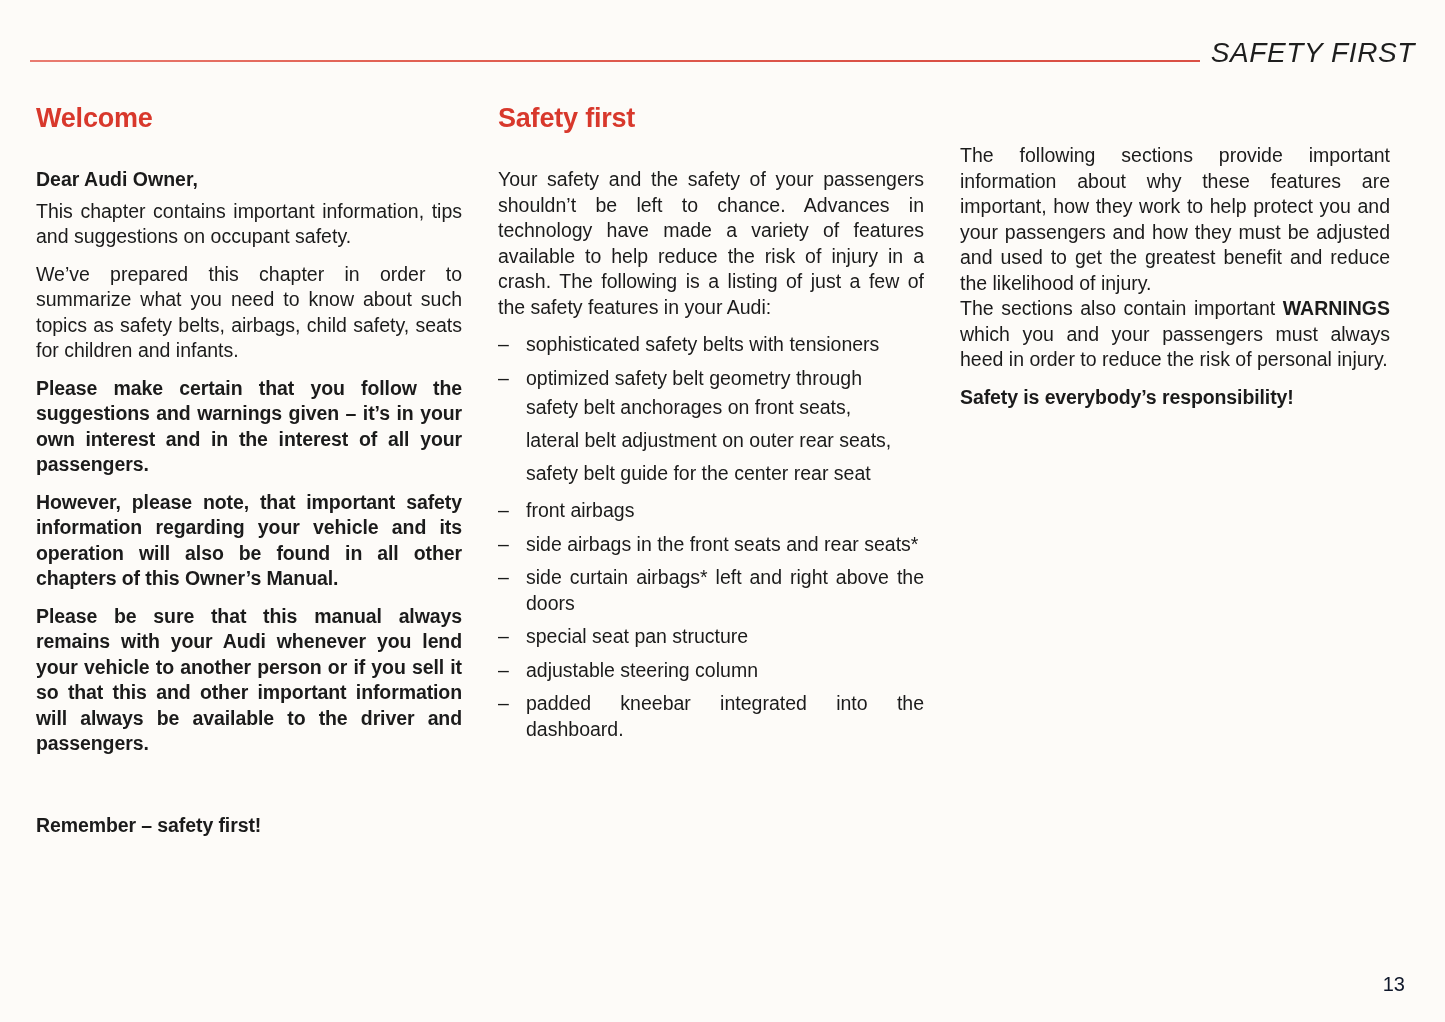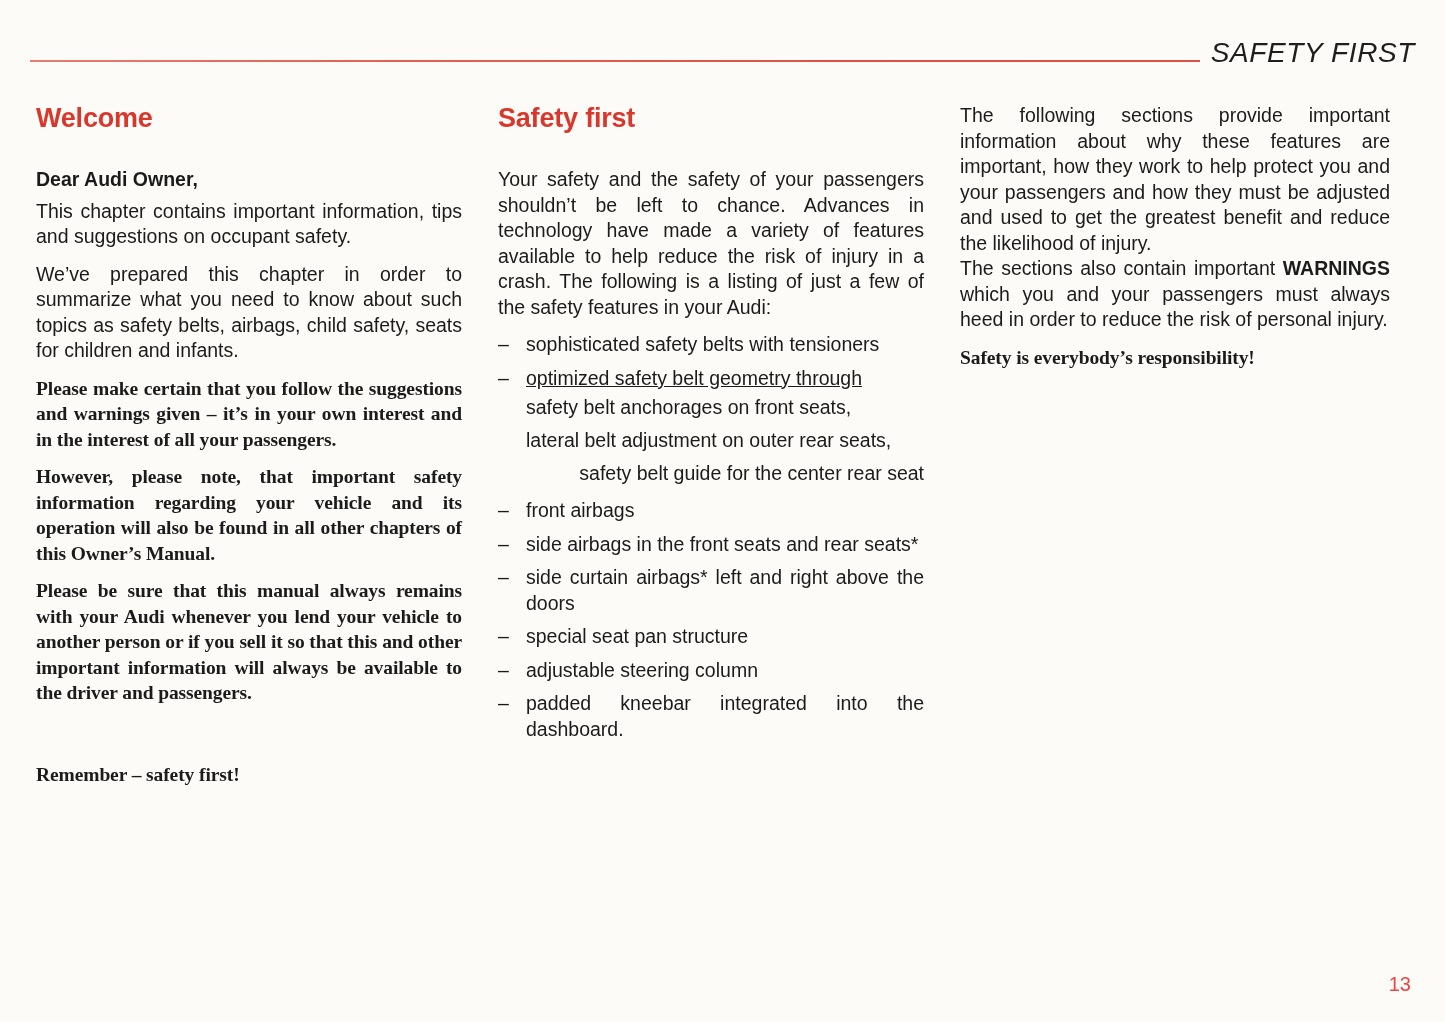--- a/index.html
+++ b/index.html
@@ -78,23 +78,22 @@
     font-size: 19.5px;
     line-height: 25.5px;
     text-align: justify;
     -webkit-hyphens: none;
     hyphens: none;
   }
   p.last { margin-bottom: 0; }
   p.bold {
     font-weight: bold;
     letter-spacing: -0.1px;
-    font-family: Liberation Serif, serif;
-  }
-  p.nogap { margin-bottom: 0; }
+  }
+  p.nogap { margin-bottom: 0; margin-top: 40px; }
   .lead-bold {
     font-weight: bold;
     font-size: 19.5px;
     line-height: 25.5px;
     margin: 15px 0 6px 0;
     text-align: left;
   }
   .spacer-lg { height: 44px; }
 
   
@@ -115,30 +114,30 @@
     position: absolute;
     left: 0;
     top: 0;
   }
   ul.dash-list > li.sub-group { margin-bottom: 8px; }
   .sub-line {
     display: block;
     line-height: 33px;
     text-align: justify;
   }
-  .sub-line-first { line-height: 25.5px; text-decoration: underline; }
-  .sub-line.nojust { text-align: right; }
+  .sub-line-first { line-height: 25.5px; }
+  .sub-line.nojust { text-align: left; }
 
   
   .page-number {
     position: absolute;
-    right: 34px;
+    right: 40px;
     bottom: 26px;
     font-size: 20px;
-    color: #ef4444;
+    color: #0f172a;
     line-height: 24px;
   }
 
   b.inline-strong { font-weight: bold; }
 </style>
 </head>
 <body>
 
 <div class="page-header">
   <div class="header-rule"></div>

